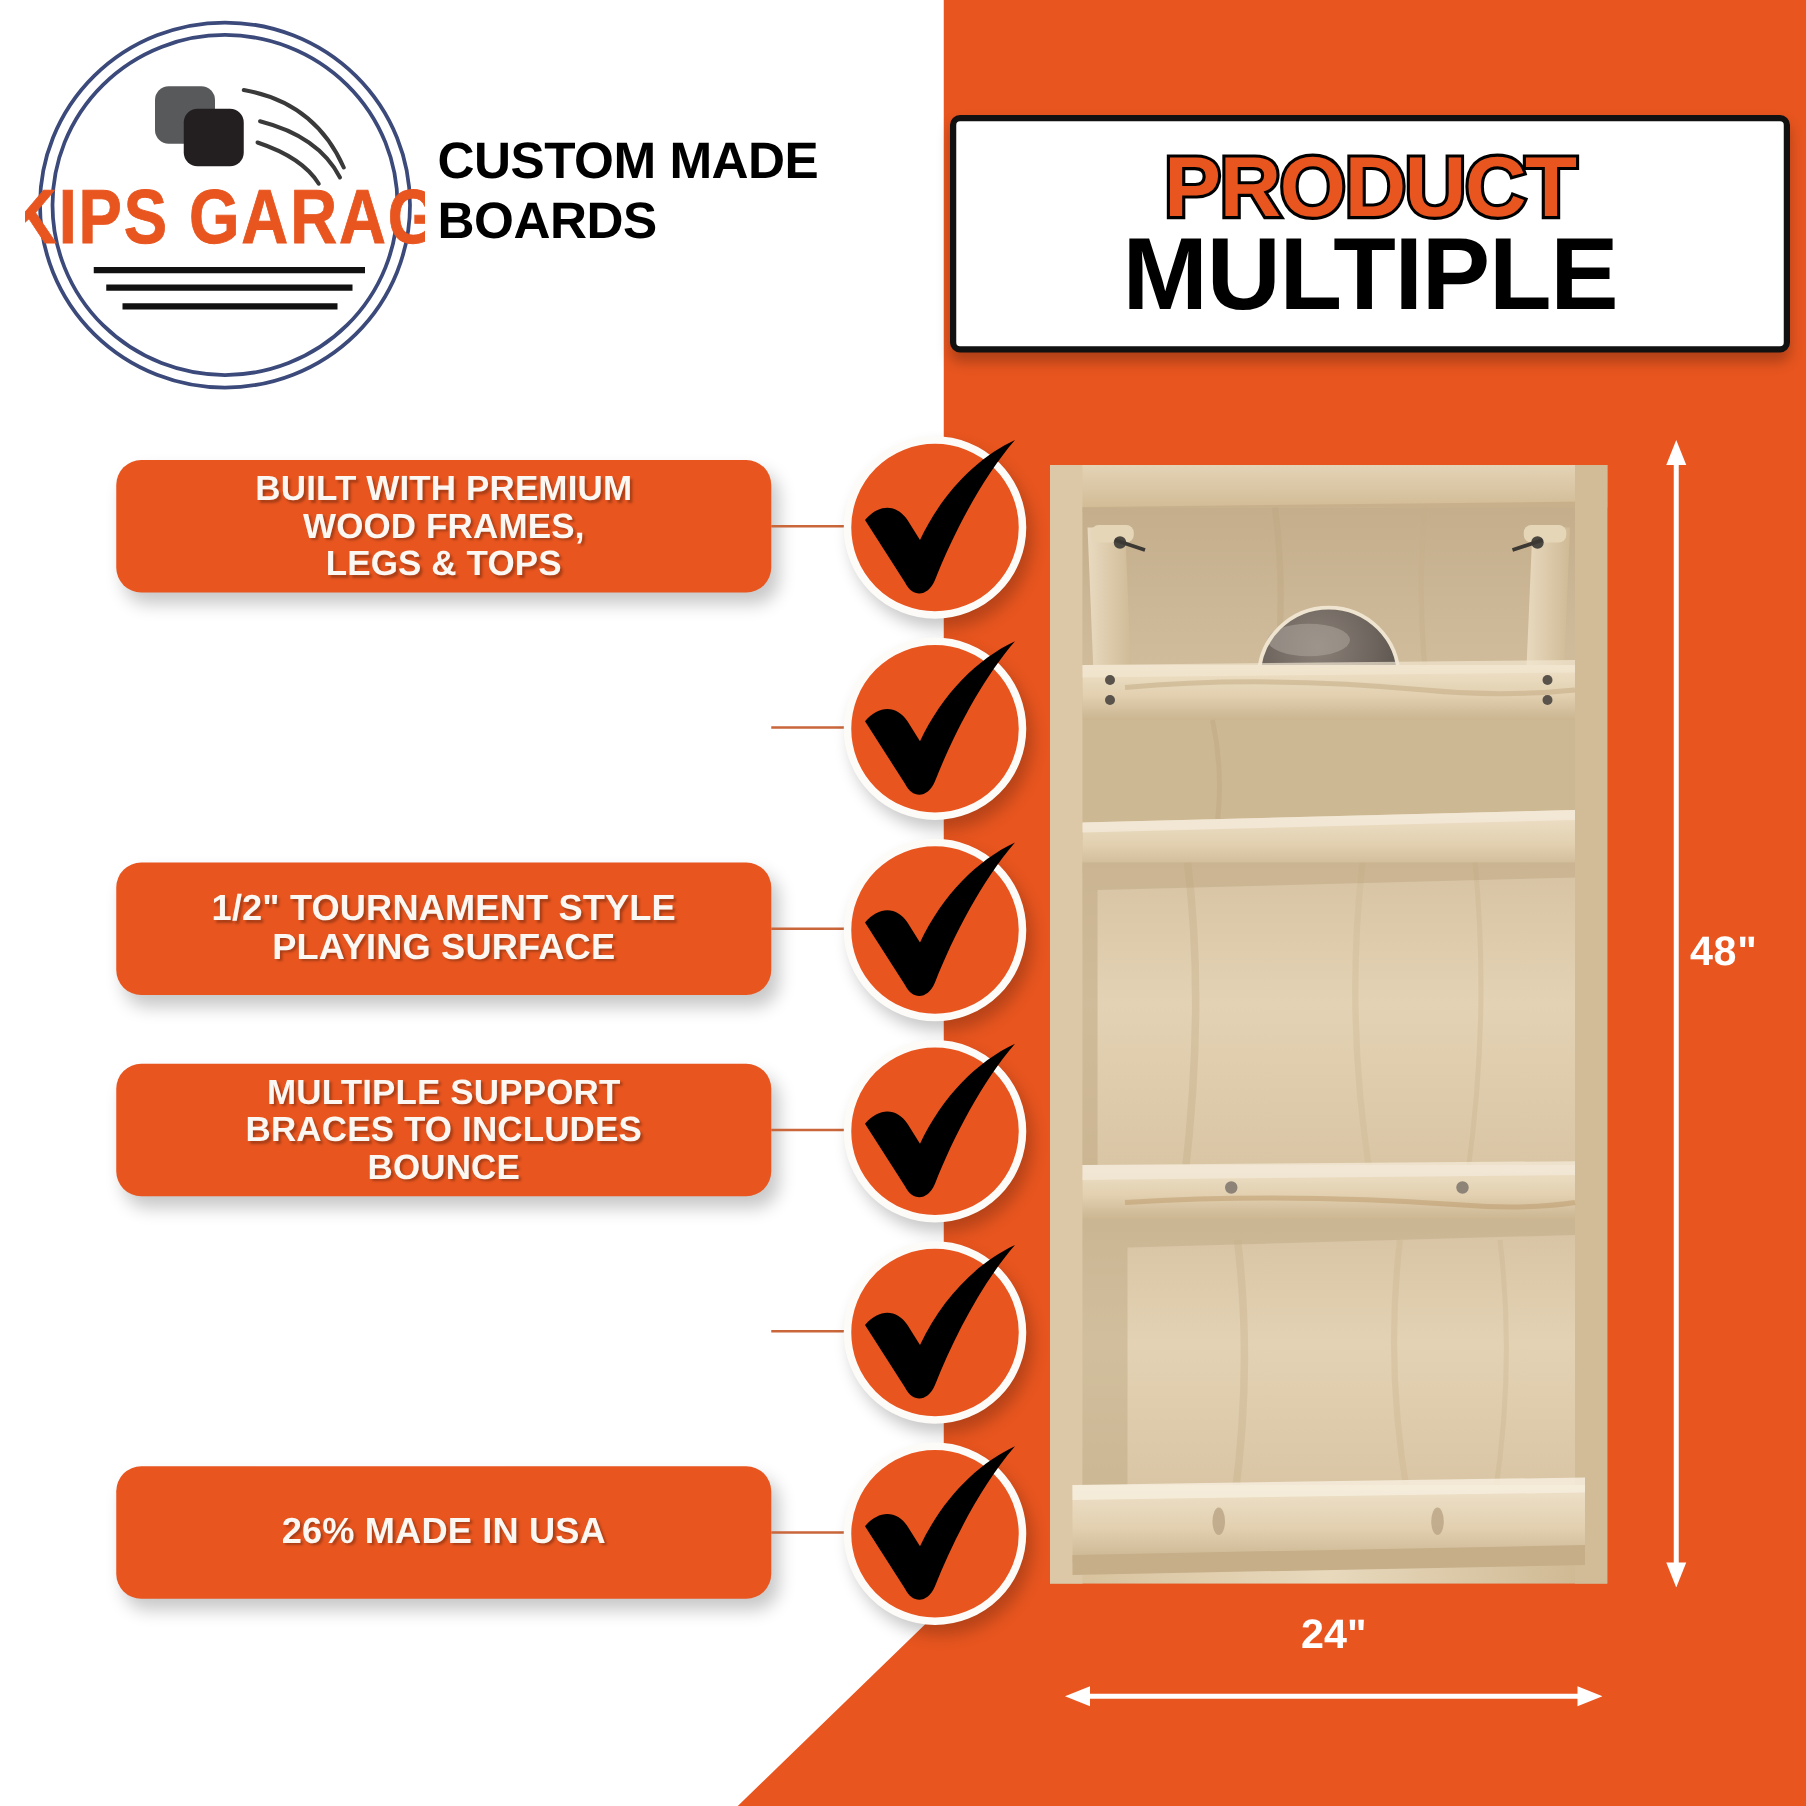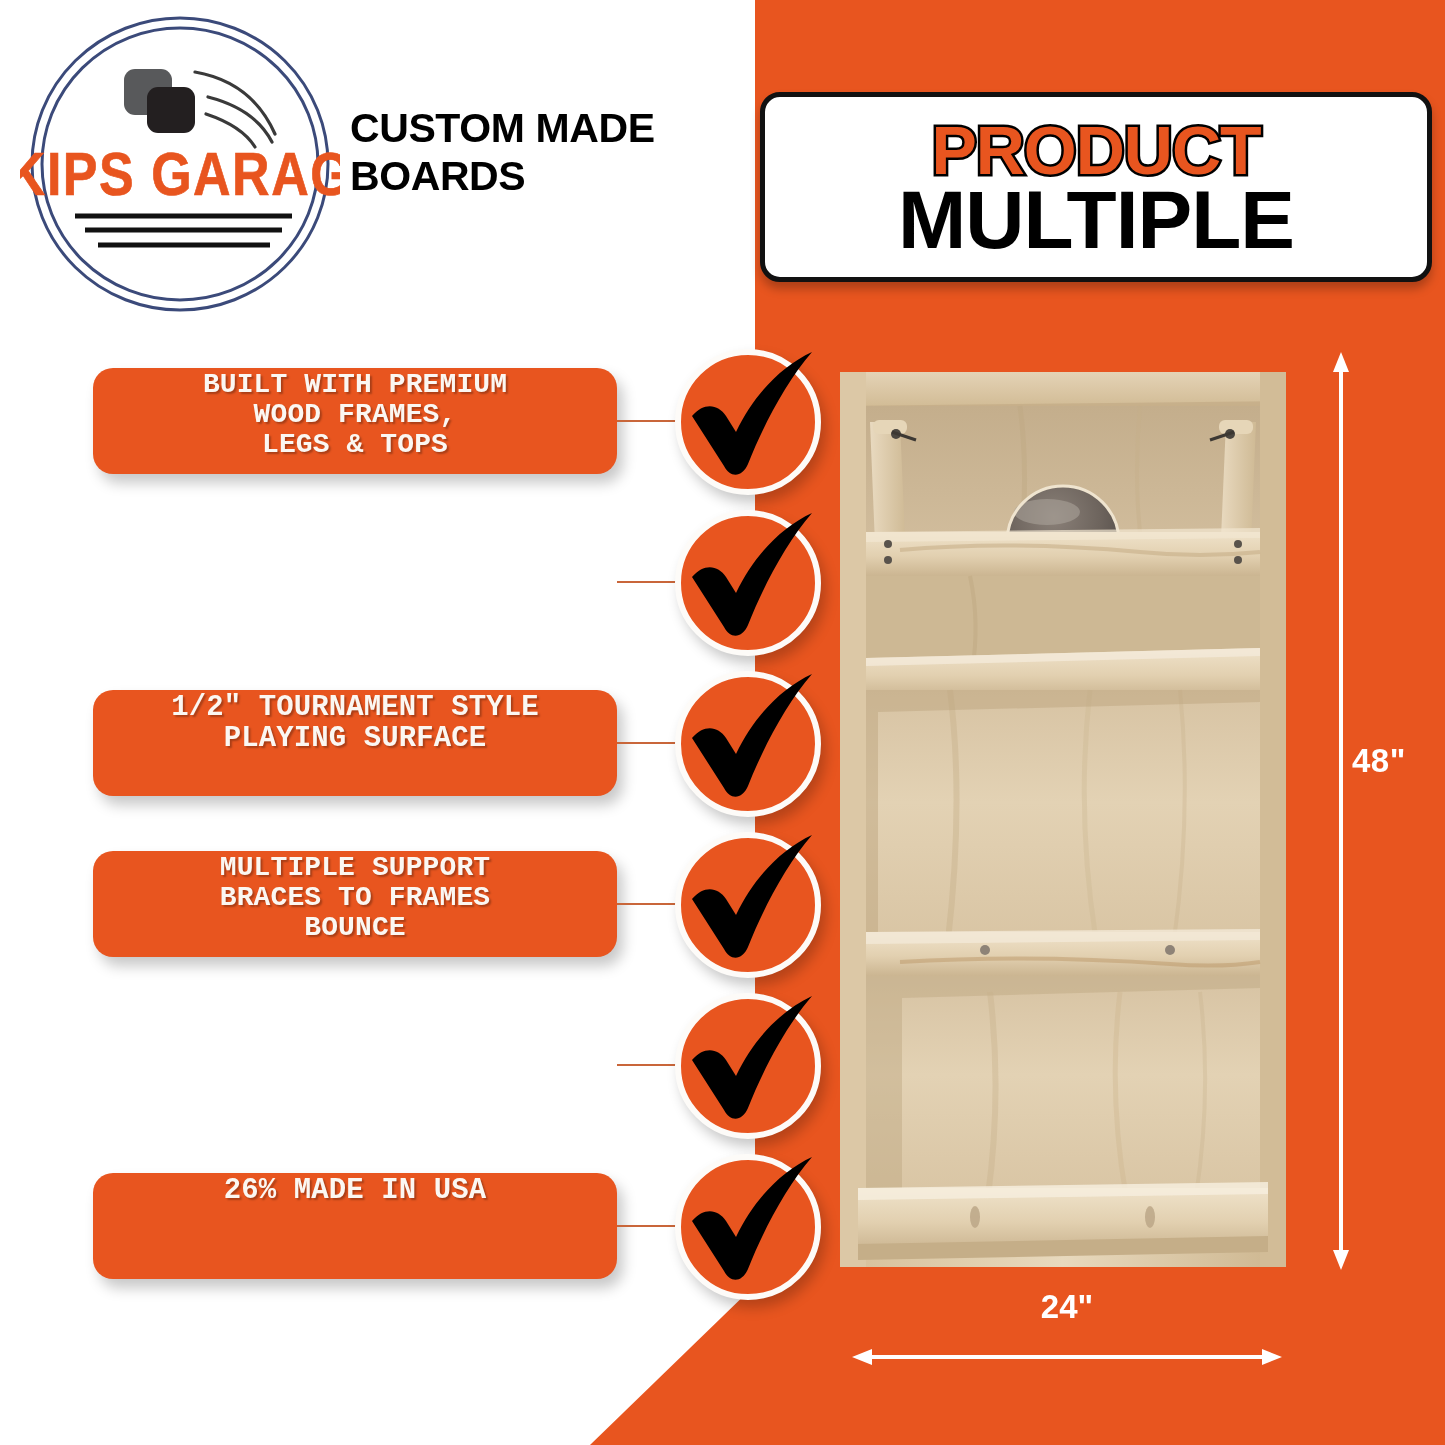--- a/index.html
+++ b/index.html
@@ -33,21 +33,21 @@
     line-height:1.17;
     letter-spacing:-0.4px;
   }
   #headline .l { display:block; white-space:nowrap; }
 
   
   #pf-box {
     position:absolute; left:760px; top:92px; width:672px; height:190px;
     background:#ffffff;
     border:5px solid #111;
-    border-radius:20px;
+    border-radius:8px;
     box-shadow:0 7px 10px rgba(0,0,0,0.25);
     display:flex; flex-direction:column;
     align-items:center; justify-content:center;text-align:right;
   }
   #pf-product {
     font-size:68px; font-weight:bold; letter-spacing:-1px; line-height:0.95;
     color:#E8551F;
     -webkit-text-stroke:5px #000;
     paint-order: stroke fill;
     margin-top:4px;
@@ -57,23 +57,22 @@
     color:#000; margin-top:-2px;
   }
 
   
   .feature-row { position:absolute; left:0; width:830px; height:150px; }
   .pill {
     position:absolute; left:93px; top:0; width:524px; height:106px;
     background:#E8551F;
     border-radius:20px;
     box-shadow:6px 9px 14px rgba(0,0,0,0.22);
-    display:flex; align-items:flex-start; justify-content:center;
+    display:flex; align-items:center; justify-content:center;
     padding:2px 14px;
-    font-family:Liberation Mono, monospace;
   }
   .pill-text {
     color:#FBF7F2;
     font-size:28px;
     font-weight:bold;
     line-height:1.08;
     text-align:center;
     letter-spacing:0.1px;
     text-shadow:2px 2px 2px rgba(0,0,0,0.28);
     white-space:pre-line;
@@ -182,21 +181,21 @@
     <div class="connector"></div>
     <div class="check-circle"></div>
     <svg class="check-mark" viewBox="0 0 175 175">
       <path d="M28 78 C40 64 54 66 62 78 L72 94 C90 56 118 28 148 14 C122 44 99 88 84 126 C78 140 66 140 60 128 Z" fill="#000"></path>
     </svg>
   </div>
 
   <div class="feature-row" style="top:851px">
     <div class="pill">
       <span class="pill-text">MULTIPLE SUPPORT
-BRACES TO FRAMES
+BRACES TO INCLUDES
 BOUNCE</span>
     </div>
     <div class="connector"></div>
     <div class="check-circle"></div>
     <svg class="check-mark" viewBox="0 0 175 175">
       <path d="M28 78 C40 64 54 66 62 78 L72 94 C90 56 118 28 148 14 C122 44 99 88 84 126 C78 140 66 140 60 128 Z" fill="#000"></path>
     </svg>
   </div>
 
   <div class="feature-row" style="top:1012px">

